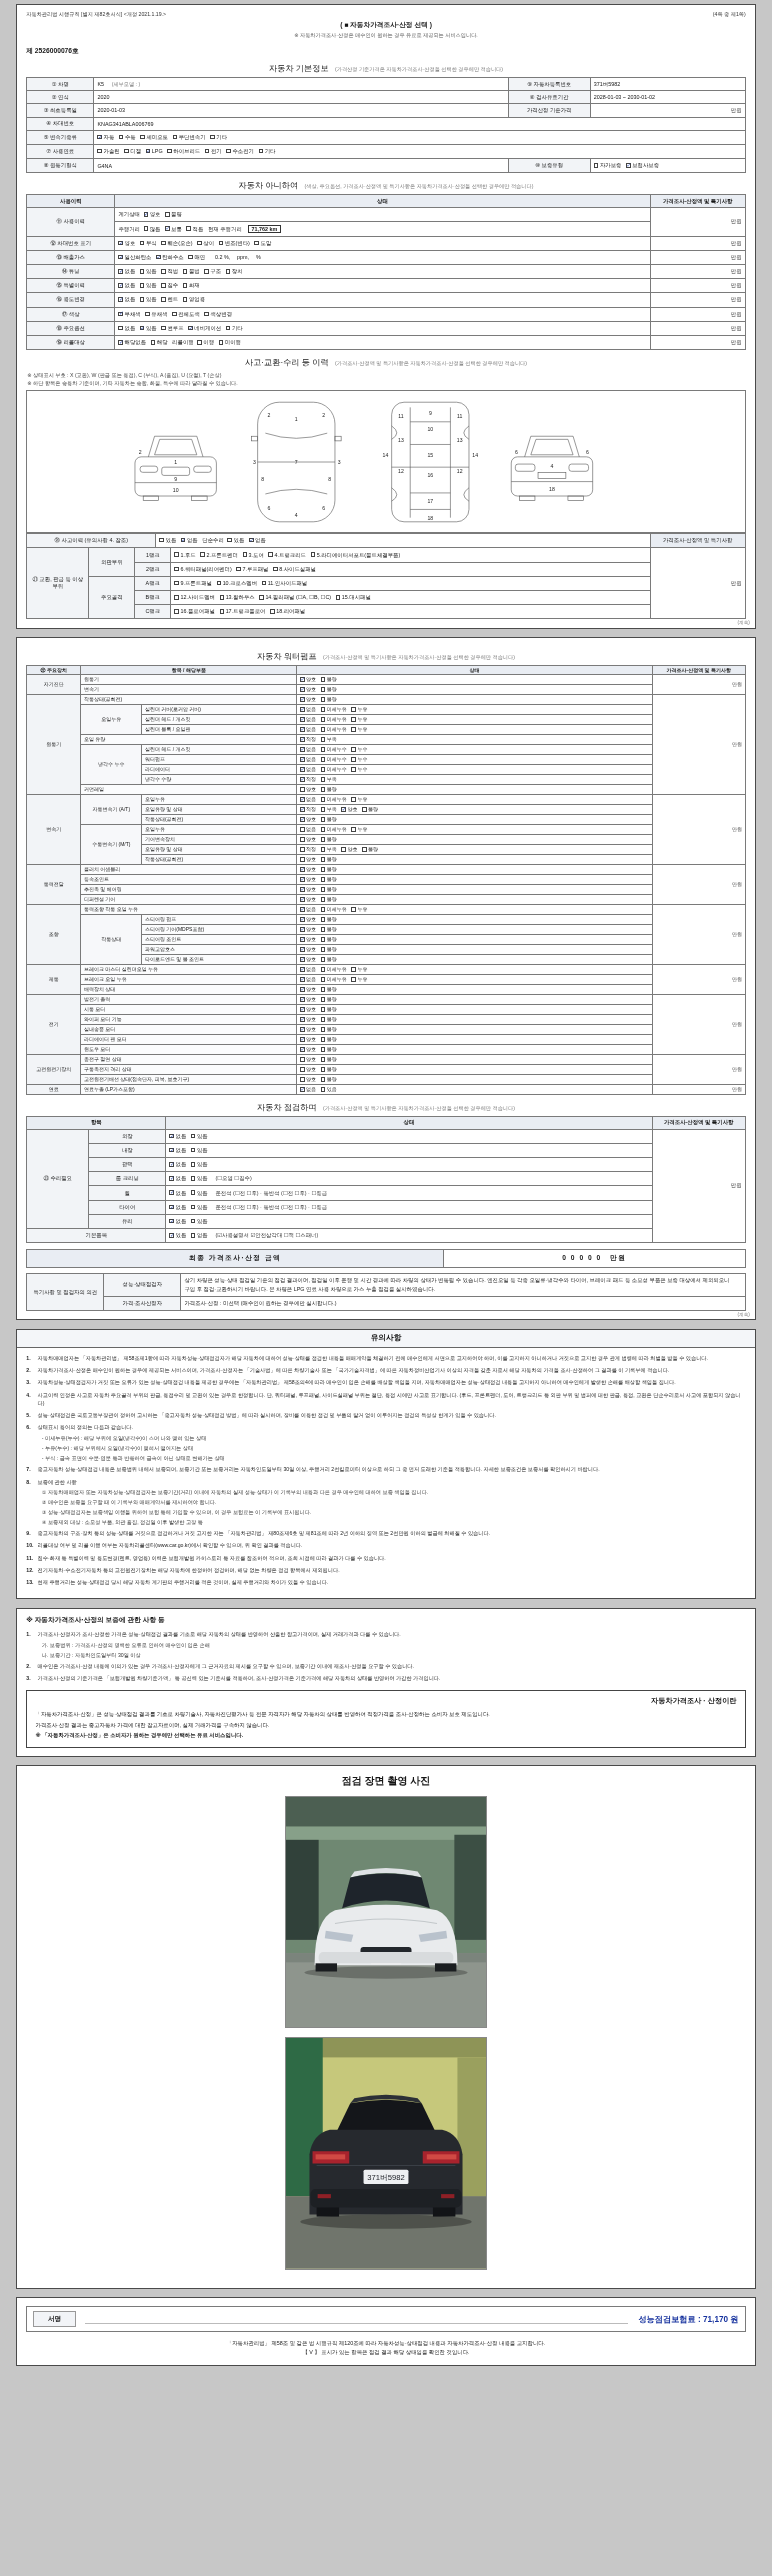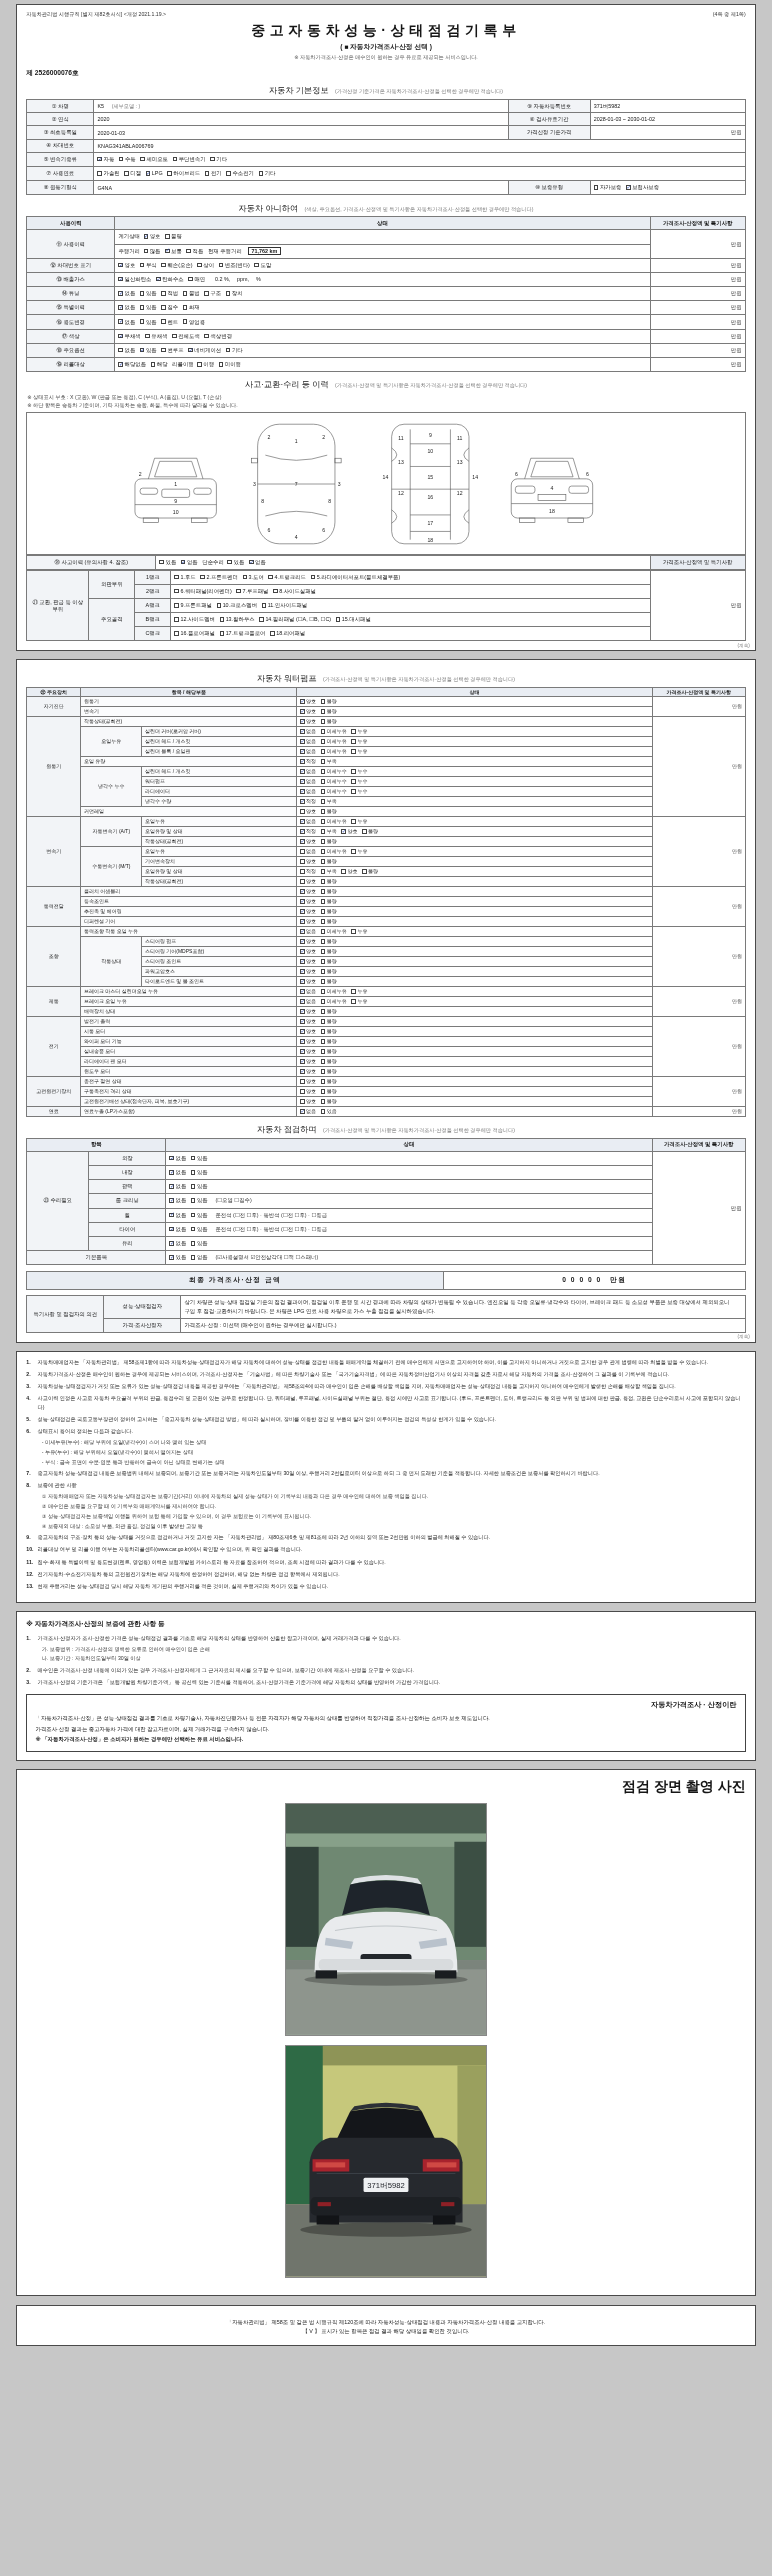--- a/index.html
+++ b/index.html
@@ -38,41 +38,40 @@
   .notice-title{text-align:center;font-weight:bold;font-size:7.7px;border-bottom:0.5px solid #666;padding:3.6px 0;margin:-6.2px -9.3px 6.2px;background:#f4f6f9}
   .ni{display:flex;font-size:5.2px;line-height:1.65;margin-bottom:3.6px;color:#222}
   .nn{width:11.3px;flex:none;font-weight:bold}
   .nt{flex:1}
   .ns{font-size:5.2px;line-height:1.6;margin:-1.5px 0 3.1px 15.5px;color:#333}
   .w-title{font-size:6.7px;font-weight:bold;margin:1px 0 5.2px}
   .define-box{border:0.8px solid #444;margin-top:7.2px;padding:5.2px 8.2px}
   .d-title{text-align:right;font-weight:bold;font-size:7.2px;margin-bottom:4.1px}
   .define-box p{font-size:5.4px;margin:2.1px 0;line-height:1.55}
   .define-box p.em{font-weight:bold}
-  .photos .p-title{text-align:right;font-weight:bold;font-size:14px;margin:2.1px 0 7.2px}
+  .photos .p-title{text-align:center;font-weight:bold;font-size:10px;margin:2.1px 0 7.2px}
   .photo{width:202px;margin:0 auto 9.3px;border:0.5px solid #888;background:#ddd}
   .photo svg{display:block;width:100%;height:auto}
   .signrow{display:flex;align-items:center;border:0.5px solid #7a7a7a;padding:4.1px 6.2px;margin-top:2.1px}
   .sign-lb{font-size:6.7px;font-weight:bold;border:0.5px solid #999;background:#f2f4f7;padding:2.6px 13.4px;margin-right:9.3px}
   .sign-space{flex:1;border-bottom:0.5px solid #bbb;height:10.3px}
   .premium{text-align:right;font-weight:bold;font-size:8.2px;color:#16329e;padding-left:10.3px;white-space:nowrap}
   .footer{font-size:5.4px;text-align:center;color:#222;margin-top:6.2px;line-height:1.7}
   .cont{position:absolute;right:5.2px;bottom:2.1px;font-size:4.6px;color:#777}
 </style>
 </head>
 <body>
 
 <div class="wrap">
 
   <div class="sheet">
     <div class="topline">
       <span>자동차관리법 시행규칙 [별지 제82호서식] &lt;개정 2021.1.19.&gt;</span>
       <span>(4쪽 중 제1쪽)</span>
     </div>
-    <div class="title">중고자동차성능·상태점검기록부</div>
     <div class="subtitle">( ■ 자동차가격조사·산정 선택 )</div>
     <div class="subnote">※ 자동차가격조사·산정은 매수인이 원하는 경우 유료로 제공되는 서비스입니다.</div>
     <div class="docno">제 2526000076호</div>
 
     <div class="sec">
       <span class="sec-t">자동차 기본정보</span>
       <span class="sec-c">(가격산정 기준가격은 자동차가격조사·산정을 선택한 경우에만 적습니다)</span>
     </div>
     <table class="tb">
       <colgroup>
@@ -623,20 +622,21 @@
       <tr>
         <td class="lb">가격·조사산정자</td>
         <td class="optxt">가격조사·산정 : 미선택 (매수인이 원하는 경우에만 실시합니다.)</td>
       </tr>
     </tbody>
       </table>
     <div class="cont">(계속)</div>
   </div>
 
   <div class="sheet">
+    <div class="notice-title">유의사항</div>
     <div>
         <div class="ni">
           <span class="nn">1.</span>
           <span class="nt">자동차매매업자는 「자동차관리법」 제58조제1항에 따라 자동차성능·상태점검자가 해당 자동차에 대하여 성능·상태를 점검한 내용을 매매계약을 체결하기 전에 매수인에게 서면으로 고지하여야 하며, 이를 고지하지 아니하거나 거짓으로 고지한 경우 관계 법령에 따라 처벌을 받을 수 있습니다.</span>
         </div>
         <div class="ni">
           <span class="nn">2.</span>
           <span class="nt">자동차가격조사·산정은 매수인이 원하는 경우에 제공되는 서비스이며, 가격조사·산정자는 「기술사법」에 따른 차량기술사 또는 「국가기술자격법」에 따른 자동차정비산업기사 이상의 자격을 갖춘 자로서 해당 자동차의 가격을 조사·산정하여 그 결과를 이 기록부에 적습니다.</span>
         </div>
         <div class="ni">
@@ -767,20 +767,25 @@
         <rect x="48" y="296" width="296" height="36" rx="10" fill="#1d2024"></rect>
         <rect x="62" y="306" width="26" height="8" fill="#8e2026"></rect>
         <rect x="304" y="306" width="26" height="8" fill="#8e2026"></rect>
         <rect x="60" y="332" width="44" height="18" fill="#121417"></rect>
         <rect x="288" y="332" width="44" height="18" fill="#121417"></rect>
       </svg>
     </div>
   </div>
 
   <div class="sheet">
+    <div class="signrow">
+      <span class="sign-lb">서명</span>
+      <span class="sign-space"></span>
+      <span class="premium"><span>성능점검보험료 :</span> <span>71,170 원</span></span>
+    </div>
     <div class="footer">
       <div>「자동차관리법」 제58조 및 같은 법 시행규칙 제120조에 따라 자동차성능·상태점검 내용과 자동차가격조사·산정 내용을 고지합니다.</div>
       <div>【 V 】 표시가 있는 항목은 점검 결과 해당 상태임을 확인한 것입니다.</div>
     </div>
   </div>
 
 </div>
 
 
 </body></html>

